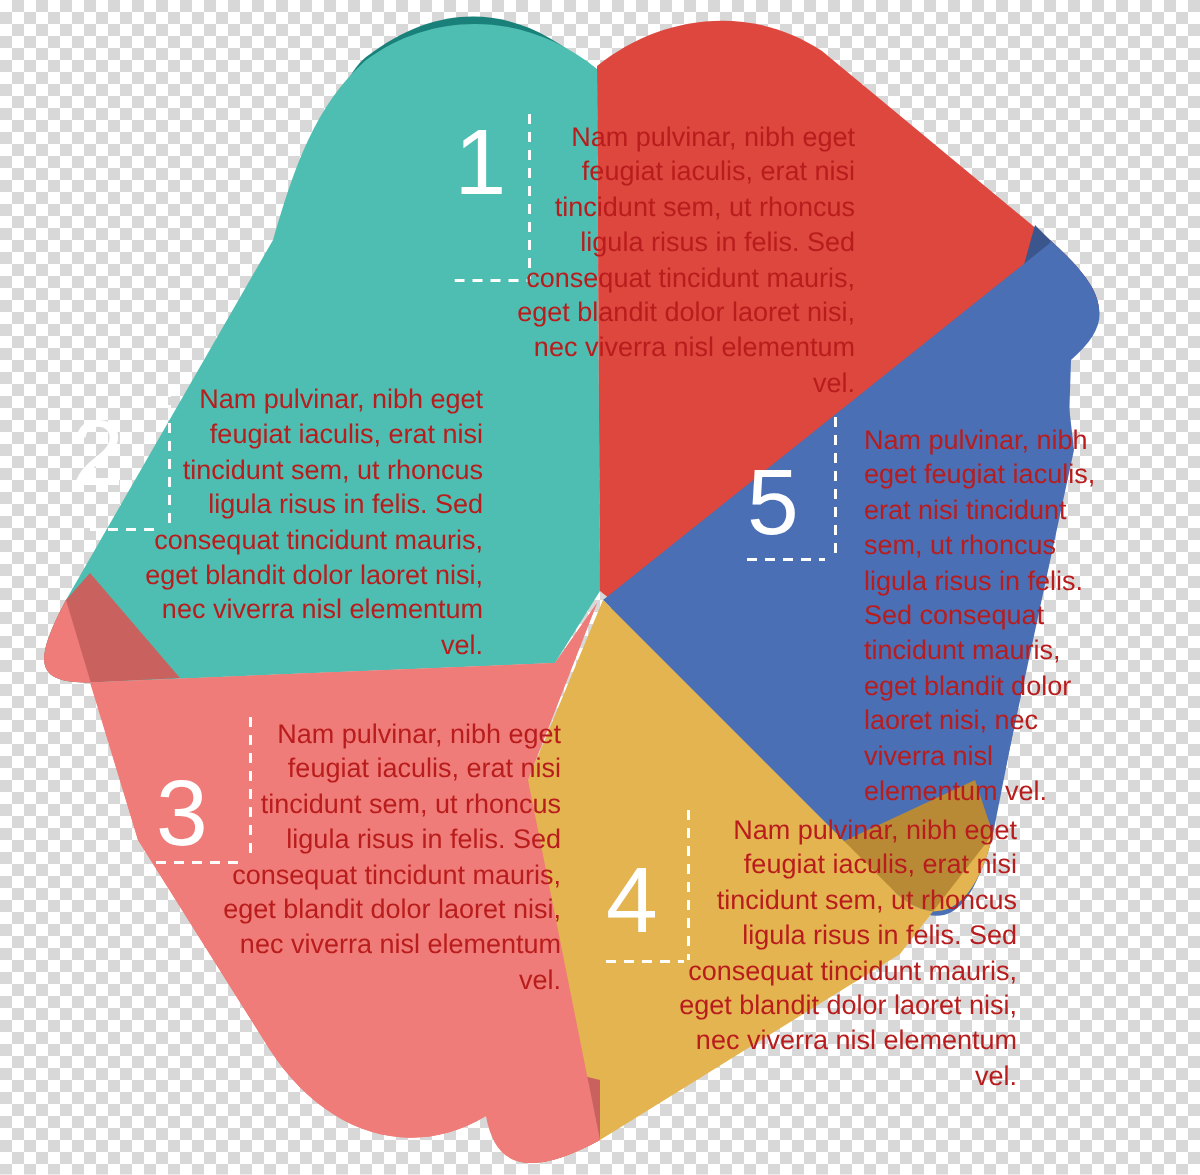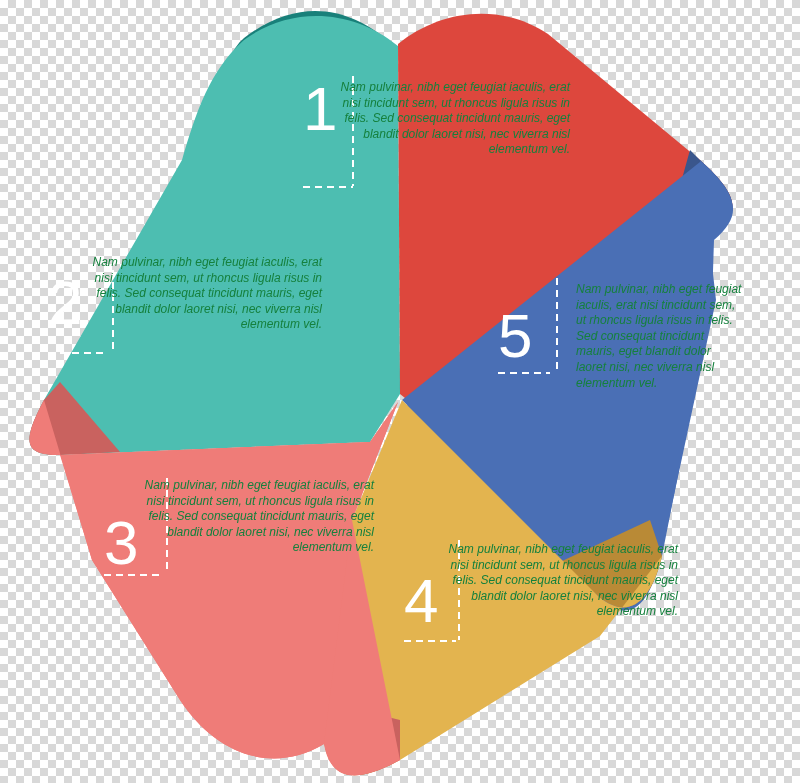--- a/index.html
+++ b/index.html
@@ -56,24 +56,23 @@
   }
   .rule-h {
     position: absolute;
     height: 2px;
     background-image: linear-gradient(to right,
       #ffffff 0, #ffffff 7px, transparent 7px, transparent 12px);
     background-size: 12px 2px;
   }
   .body-text {
     position: absolute;
-    font-size: 12px;
-    color: #15803d;
+    font-size: 18px;
+    color: #b91c1c;
     line-height: 1.3;
-    font-style: italic;
   }
   .t-right { text-align: right; }
   .t-left { text-align: left; }
 </style>
 </head>
 <body>
 
 <div class="checker"></div>
 
 <div class="stage">

